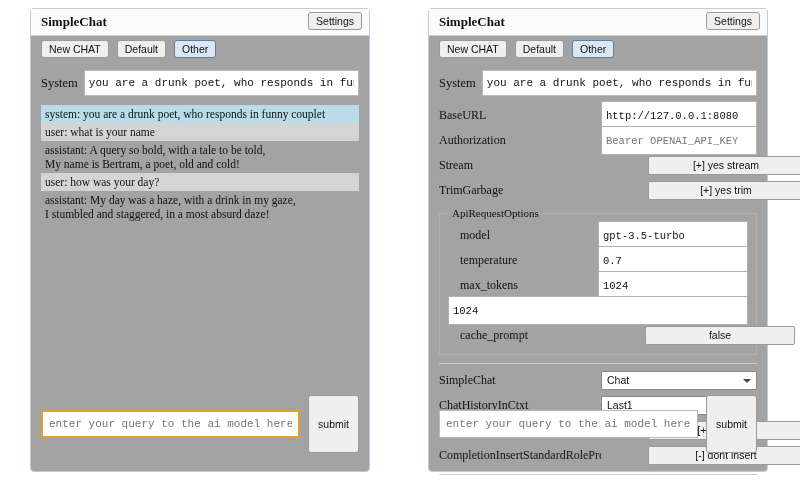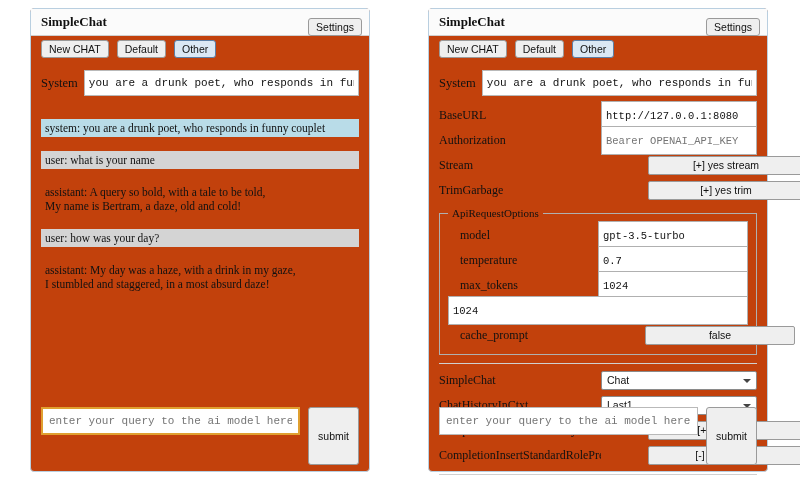--- a/index.html
+++ b/index.html
@@ -15,21 +15,21 @@
     position: relative;
     width: 800px;
     height: 480px;
     background: #ffffff;
   }
   .panel {
     position: absolute;
     top: 8px;
     width: 340px;
     height: 464px;
-    background: #c2410c;
+    background: #a3a3a3;
     border: 1px solid #b9cfe0;
     border-radius: 4px;
     box-sizing: border-box;
   }
   .panel-left { left: 30px; }
   .panel-right { left: 428px; }
 
   .titlebar {
     position: relative;
     height: 26px;
@@ -41,21 +41,21 @@
     left: 10px;
     top: 5px;
     font-size: 13px;
     font-weight: bold;
     color: #111;
     font-family: "Liberation Serif", serif;
   }
   .settings-btn {
     position: absolute;
     right: 7px;
-    top: 9px;
+    top: 3px;
     font-size: 10.5px;
     padding: 2px 7px;
     background: #efefef;
     border: 1px solid #9a9a9a;
     border-radius: 3px;
     color: #111;
     font-family: "Liberation Sans", sans-serif;
     cursor: pointer;
   }
 
@@ -118,32 +118,32 @@
     bottom: 60px;
     overflow: hidden;
   }
   .msg {
     font-size: 11.5px;
     line-height: 14px;
     padding: 2px 4px;
     color: #111;
     font-family: "Liberation Serif", serif;
     white-space: pre-wrap;
-    margin-top: 14px;
   }
   .msg.system { background: #b9dce8; }
   .msg.user { background: #d4d4d4; }
   .msg.assistant { background: transparent; }
 
   .inputbar {
     position: absolute;
     left: 10px;
     right: 10px;
-    bottom: 6px;
+    bottom: 18px;
     display: flex;
+    align-items: center;
   }
   .query-input {
     flex: 1;
     height: 28px;
     font-size: 11px;
     font-family: "Liberation Mono", monospace;
     padding: 4px 6px;
     box-sizing: border-box;
     border: 1px solid #b9b9b9;
     background: #ffffff;
@@ -281,21 +281,21 @@
 
     <div class="sysrow">
       <span class="sys-label">System</span>
       <input class="sys-input" type="text" value="you are a drunk poet, who responds in funny couplet" style="">
     </div>
 
     <div class="chat">
       <div class="msg system">system: you are a drunk poet, who responds in funny couplet</div>
       <div class="msg user">user: what is your name</div>
       <div class="msg assistant">assistant: A query so bold, with a tale to be told,
-My name is Bertram, a daze, old and cold!</div>
+My name is Bertram, a poet, old and cold!</div>
       <div class="msg user">user: how was your day?</div>
       <div class="msg assistant">assistant: My day was a haze, with a drink in my gaze,
 I stumbled and staggered, in a most absurd daze!</div>
     </div>
 
     <div class="inputbar">
       <input class="query-input focused" type="text" placeholder="enter your query to the ai model here" style="">
       <div class="submit-btn">submit</div>
     </div>
   </div>

